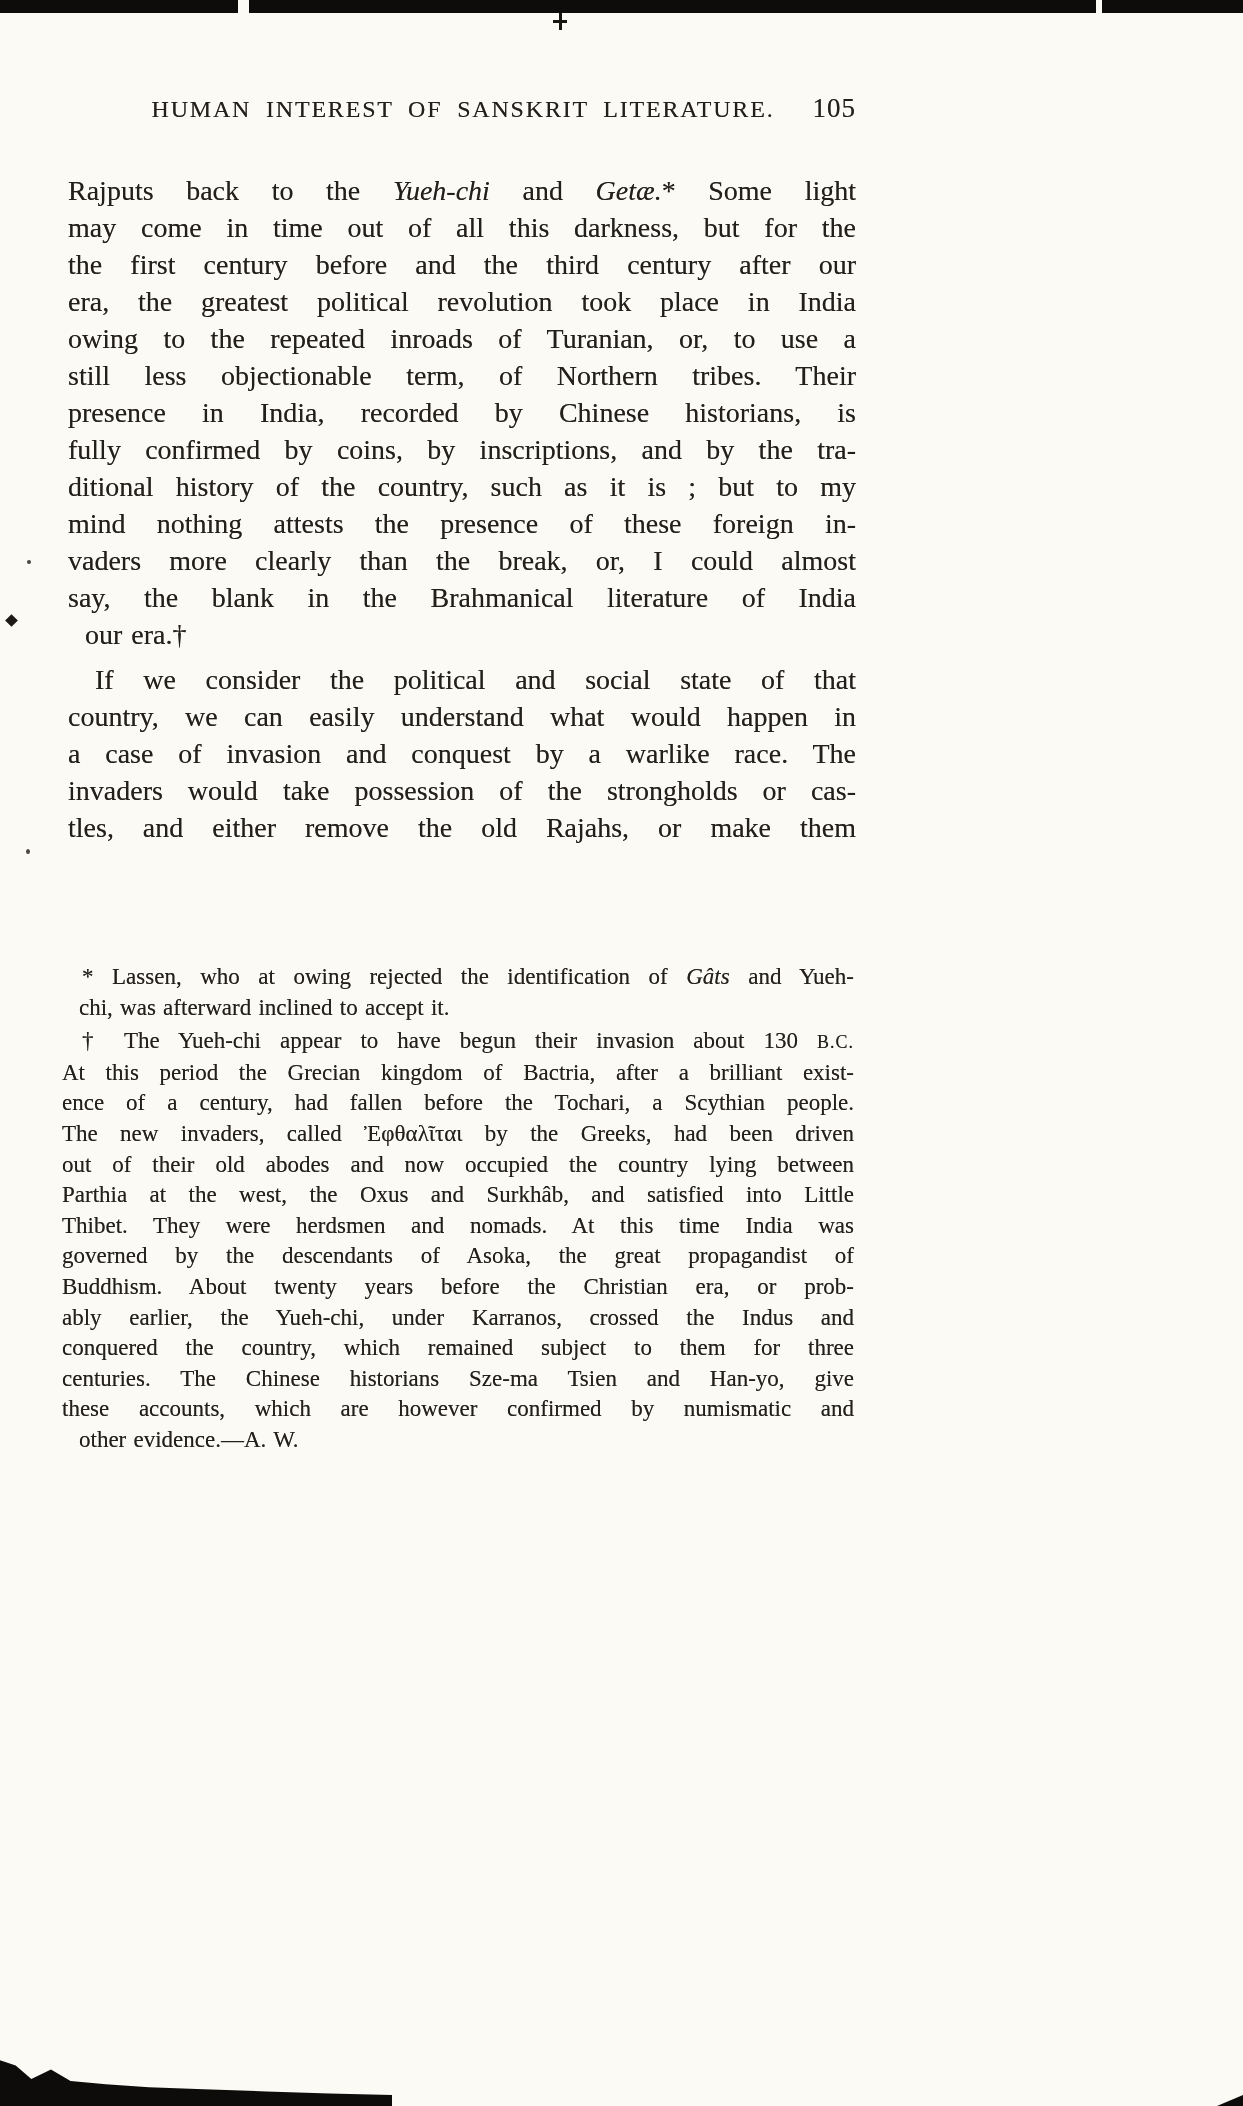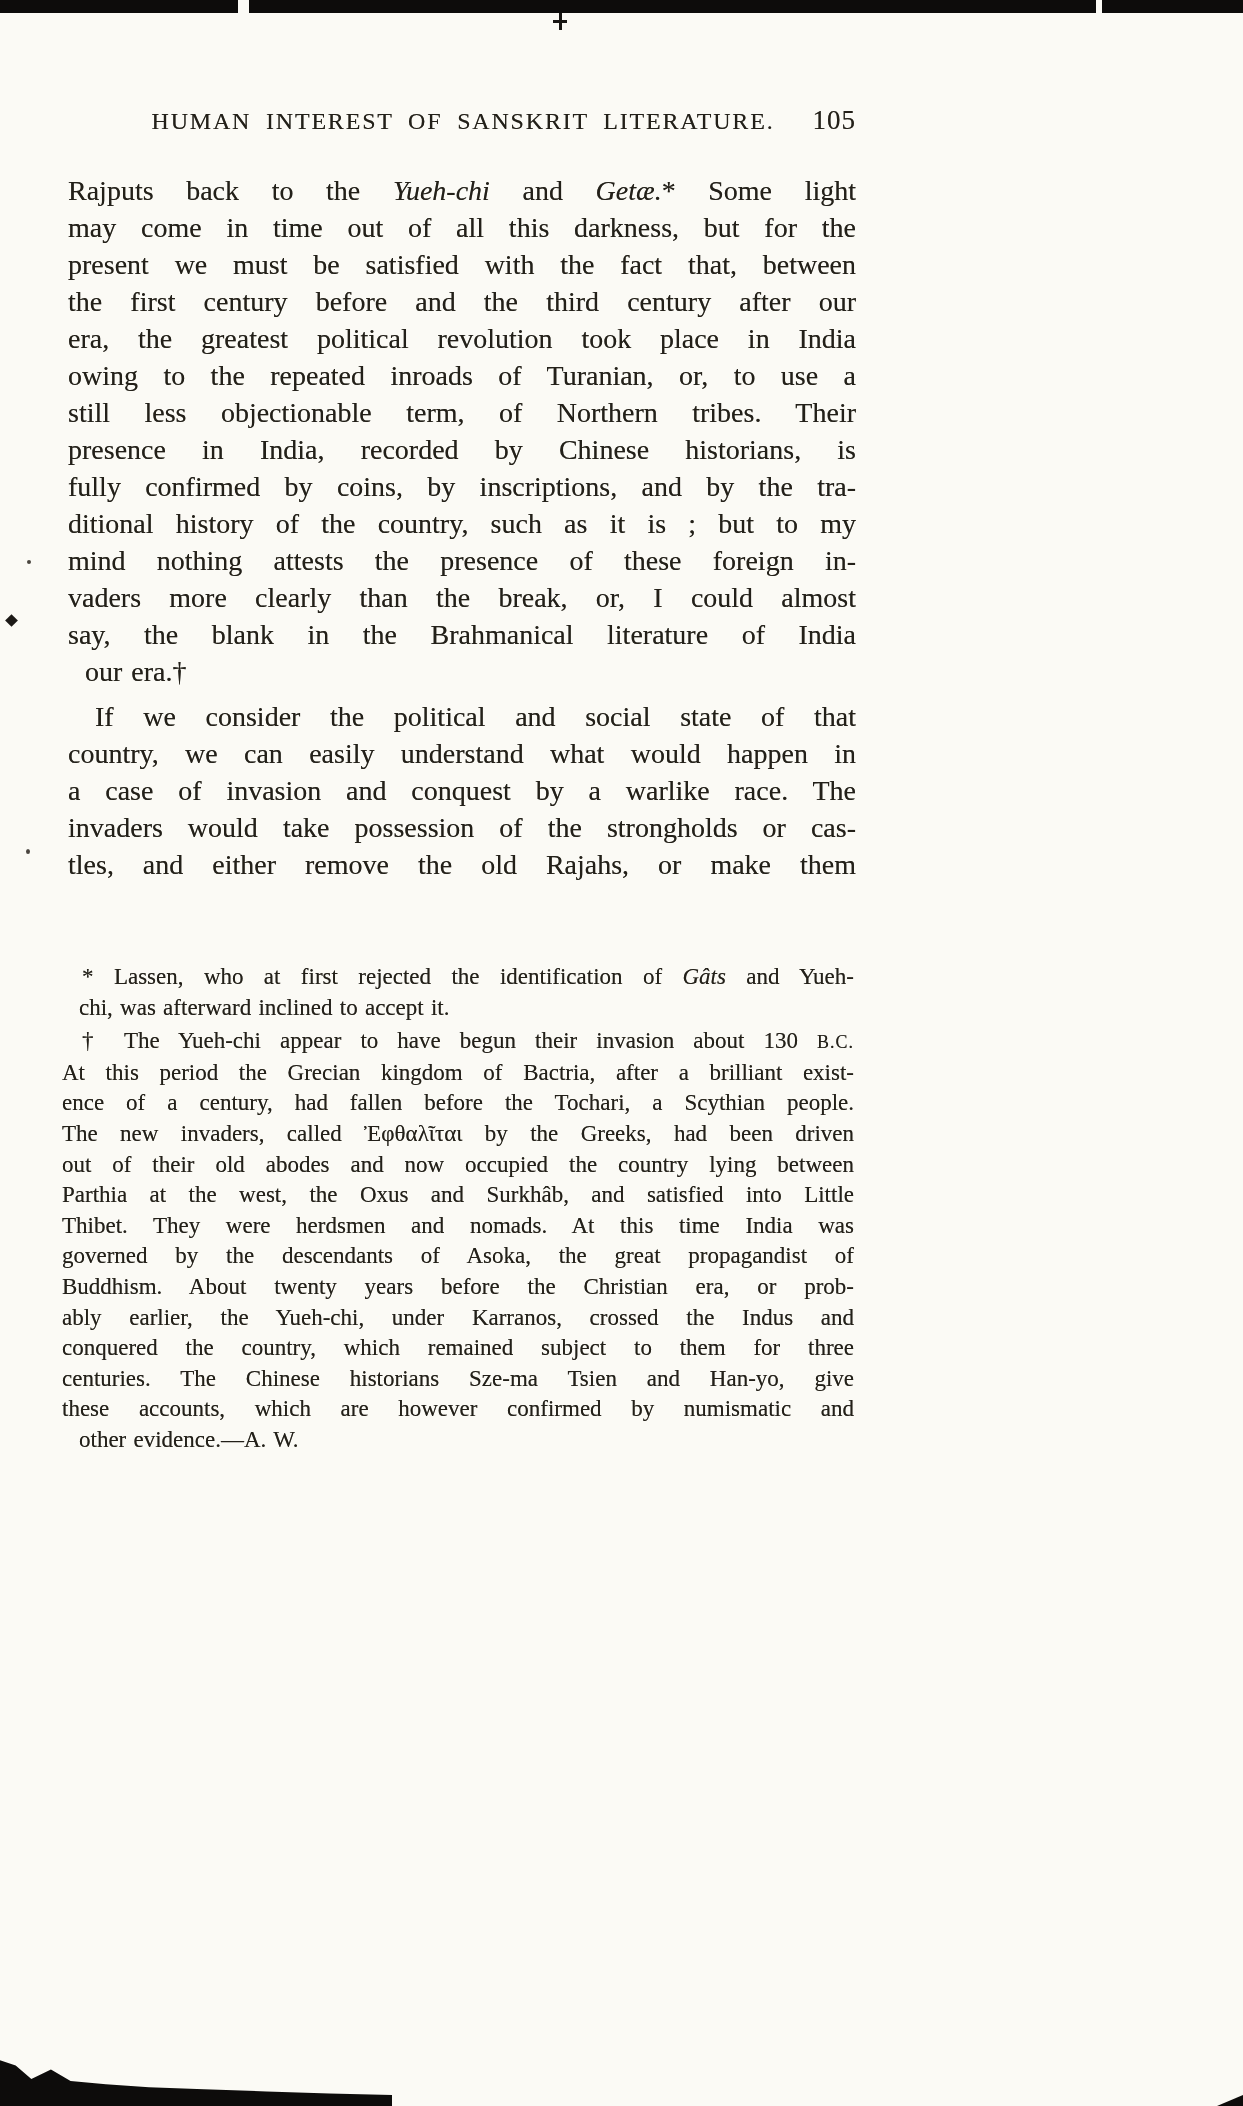--- a/index.html
+++ b/index.html
@@ -31,21 +31,21 @@
   .scan-bottom-left{
     position:absolute;left:0;bottom:0;width:392px;height:52px;background:#0d0c0b;
     clip-path:polygon(0% 12%,4% 22%,8% 48%,13% 30%,18% 52%,27% 58%,38% 64%,52% 68%,68% 72%,84% 76%,100% 79%,100% 100%,0% 100%);
   }
   .scan-bottom-right{
     position:absolute;right:0;bottom:0;width:26px;height:11px;background:#0d0c0b;
     clip-path:polygon(100% 0,100% 100%,0 100%);
   }
 
   
-  .page-header{position:absolute;top:108px;left:68px;width:790px;height:36px;}
+  .page-header{position:absolute;top:96px;left:68px;width:790px;height:36px;}
   .header-title{display:block;text-align:center;font-size:24px;letter-spacing:1.8px;word-spacing:7px;}
   .page-number{position:absolute;right:2px;top:-3px;font-size:27px;letter-spacing:1px;}
 
   
   .text-block{position:absolute;top:172px;left:68px;width:788px;font-size:28px;line-height:37px;word-spacing:2px;}
   .text-block .para + .para{margin-top:5px;}
   .line.jl{text-align:justify;text-align-last:justify;}
   .line.last{text-align:left;text-align-last:left;margin-left:17px;}
   .text-block .line.indent{text-indent:27px;margin-top:8px;}
   .it{font-style:italic;}
@@ -72,21 +72,20 @@
 
   <header class="page-header">
     <span class="header-title">HUMAN INTEREST OF SANSKRIT LITERATURE.</span>
     <span class="page-number">105</span>
   </header>
 
   <main class="text-block" id="paragraphs">
       <div class="para">
         <div class="line jl"><span>Rajputs back to the </span><span class="it">Yueh-chi</span><span> and </span><span class="it">Getæ.</span><span>* Some light</span></div>
         <div class="line jl"><span>may come in time out of all this darkness, but for the</span></div>
-        <div class="line jl"><span>present we must be satisfied with the fact that, between</span></div>
         <div class="line jl"><span>the first century before and the third century after our</span></div>
         <div class="line jl"><span>era, the greatest political revolution took place in India</span></div>
         <div class="line jl"><span>owing to the repeated inroads of Turanian, or, to use a</span></div>
         <div class="line jl"><span>still less objectionable term, of Northern tribes. Their</span></div>
         <div class="line jl"><span>presence in India, recorded by Chinese historians, is</span></div>
         <div class="line jl"><span>fully confirmed by coins, by inscriptions, and by the tra-</span></div>
         <div class="line jl"><span>ditional history of the country, such as it is ; but to my</span></div>
         <div class="line jl"><span>mind nothing attests the presence of these foreign in-</span></div>
         <div class="line jl"><span>vaders more clearly than the break, or, I could almost</span></div>
         <div class="line jl"><span>say, the blank in the Brahmanical literature of India</span></div>
@@ -96,21 +95,21 @@
         <div class="line jl indent"><span>If we consider the political and social state of that</span></div>
         <div class="line jl"><span>country, we can easily understand what would happen in</span></div>
         <div class="line jl"><span>a case of invasion and conquest by a warlike race. The</span></div>
         <div class="line jl"><span>invaders would take possession of the strongholds or cas-</span></div>
         <div class="line jl"><span>tles, and either remove the old Rajahs, or make them</span></div>
       </div>
     </main>
 
   <section class="footnotes" id="footnotes">
       <div class="para">
-        <div class="line jl indent"><span>* Lassen, who at first rejected the identification of </span><span class="it">Gâts</span><span> and Yueh-</span></div>
+        <div class="line jl indent"><span>* Lassen, who at owing rejected the identification of </span><span class="it">Gâts</span><span> and Yueh-</span></div>
         <div class="line last"><span>chi, was afterward inclined to accept it.</span></div>
       </div>
       <div class="para">
         <div class="line jl indent"><span>† The Yueh-chi appear to have begun their invasion about 130 </span><span class="sc">B.C.</span></div>
         <div class="line jl"><span>At this period the Grecian kingdom of Bactria, after a brilliant exist-</span></div>
         <div class="line jl"><span>ence of a century, had fallen before the Tochari, a Scythian people.</span></div>
         <div class="line jl"><span>The new invaders, called </span><span class="greek">Ἐφθαλῖται</span><span> by the Greeks, had been driven</span></div>
         <div class="line jl"><span>out of their old abodes and now occupied the country lying between</span></div>
         <div class="line jl"><span>Parthia at the west, the Oxus and Surkhâb, and satisfied into Little</span></div>
         <div class="line jl"><span>Thibet. They were herdsmen and nomads. At this time India was</span></div>

